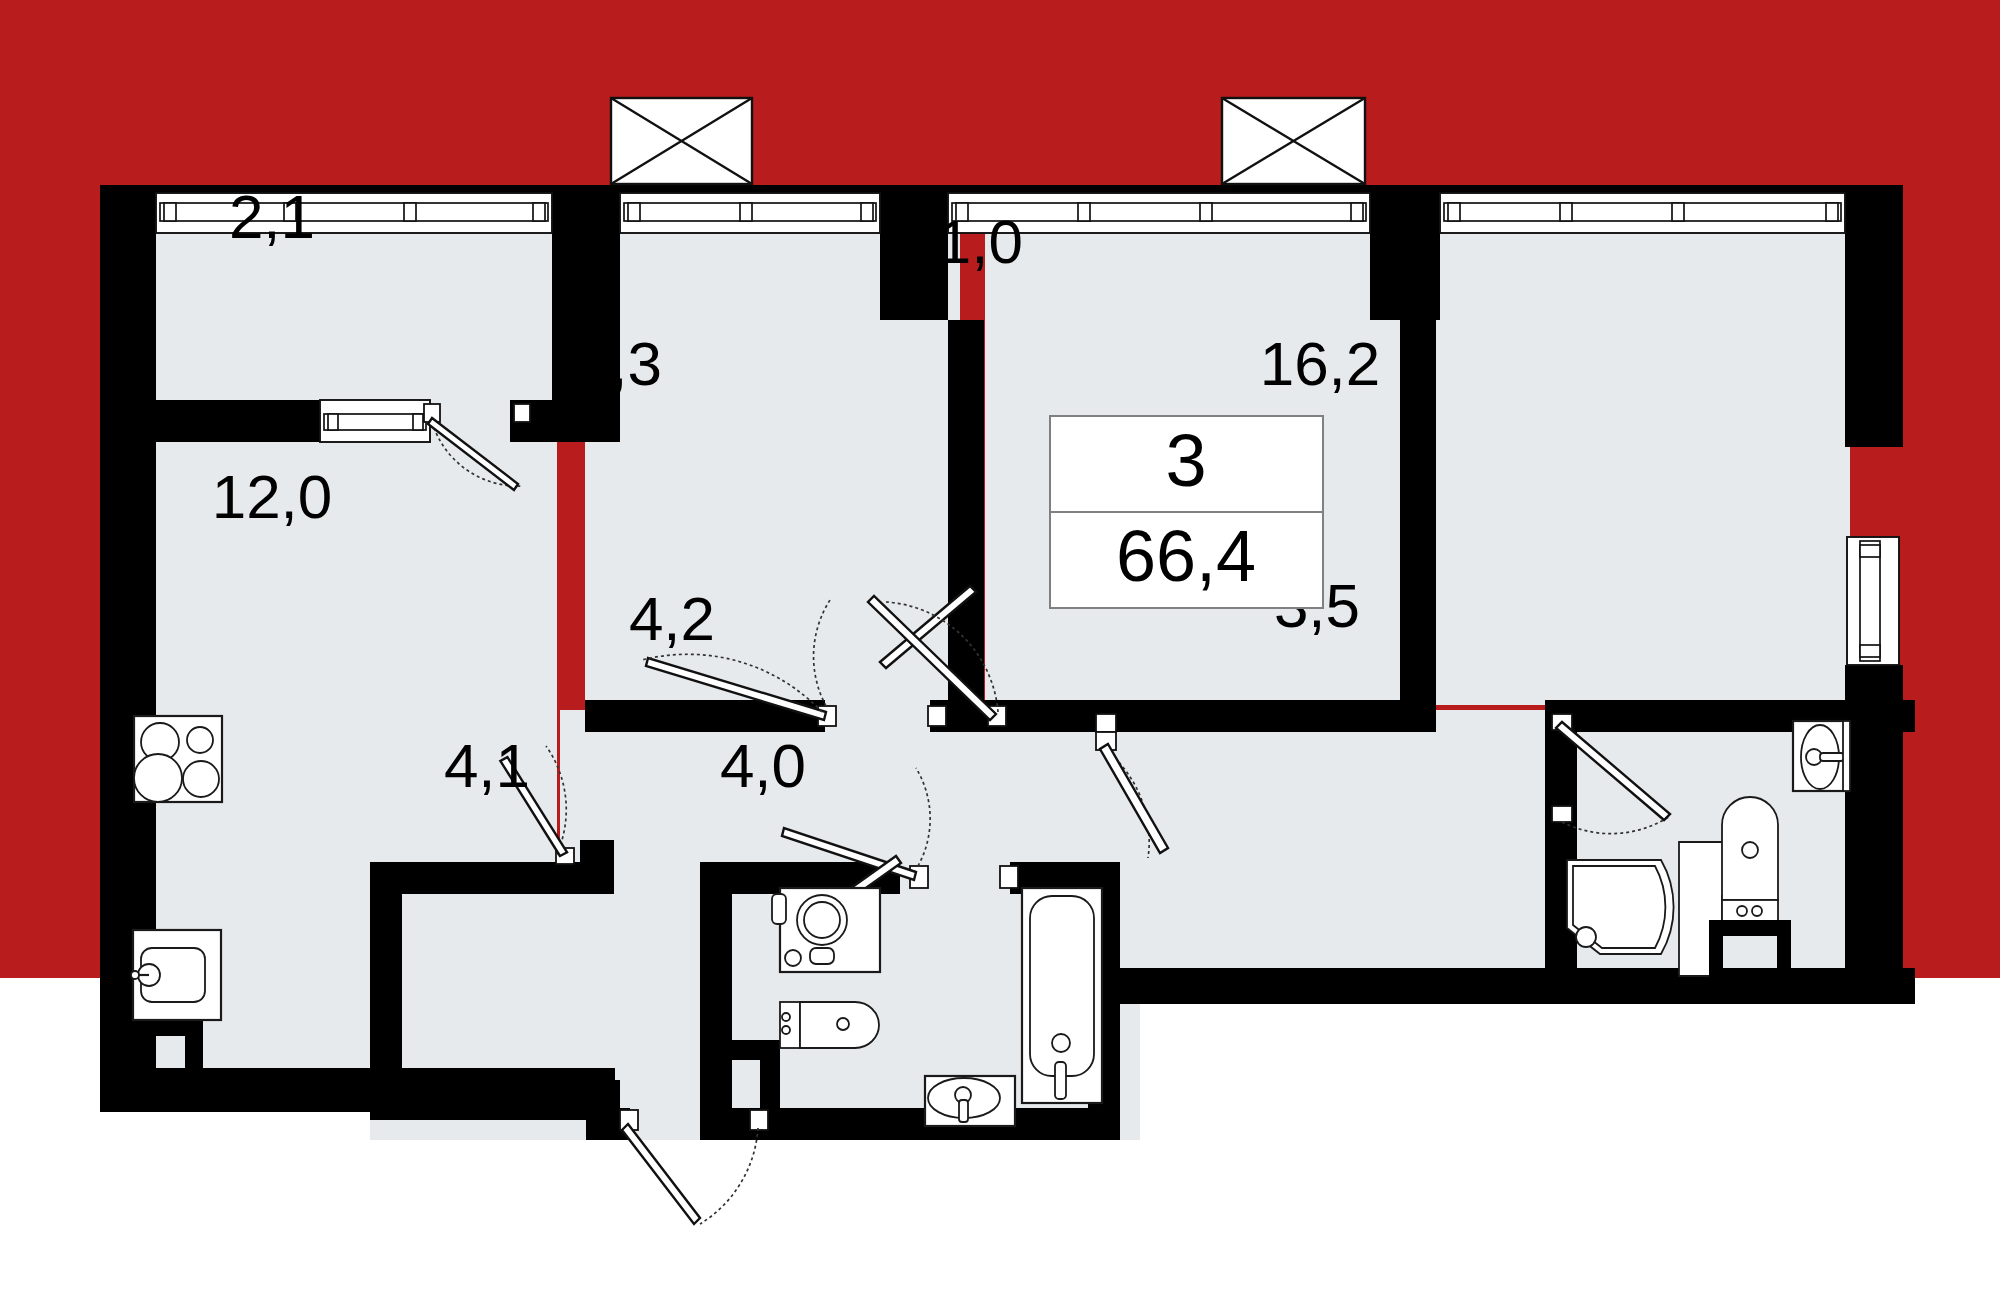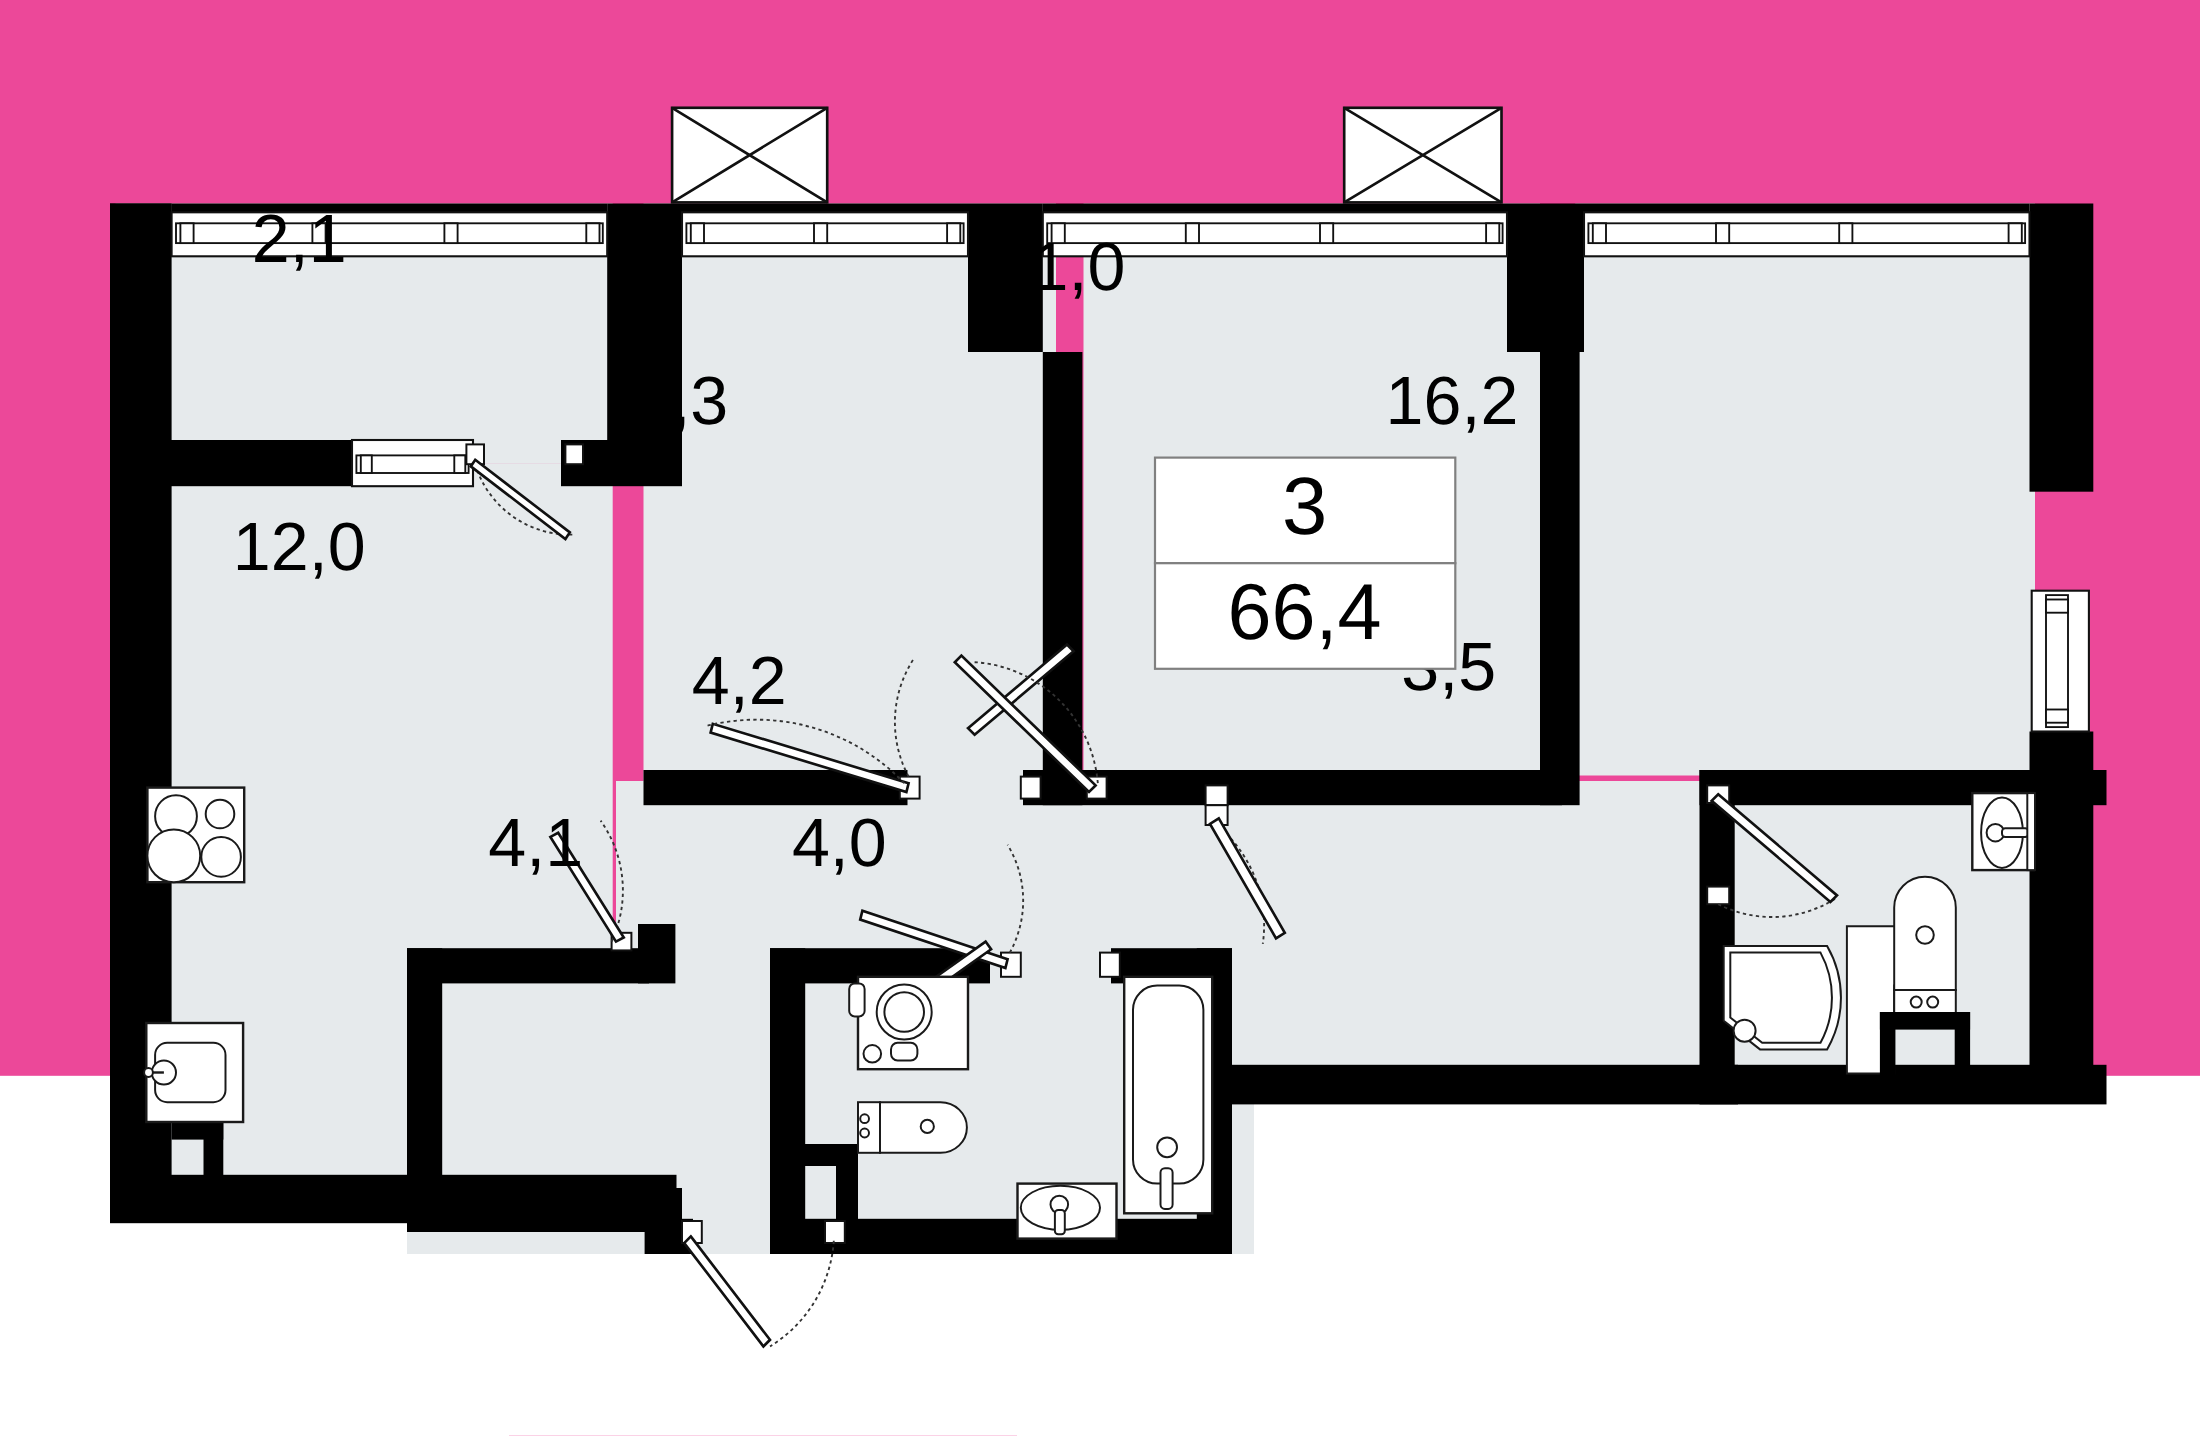--- a/index.html
+++ b/index.html
@@ -11,21 +11,21 @@
   body {
     width: 2000px;
     height: 1305px;
     overflow: hidden;
     font-family: "Liberation Sans", sans-serif;
   }
   #plan-root {
     position: relative;
     width: 2000px;
     height: 978px;
-    background: #ec4899;
+    background: #b91c1c;
   }
   svg#floorplan {
     display: block;
     width: 2000px;
     height: 1305px;
   }
   .wall      { fill: #000000; }
   .room-fill { fill: #e6eaec; }
   .fixture   { fill: #ffffff; stroke: #1a1a1a; stroke-width: 2.2; }
   .fixture-thin { fill: #ffffff; stroke: #1a1a1a; stroke-width: 1.8; }

